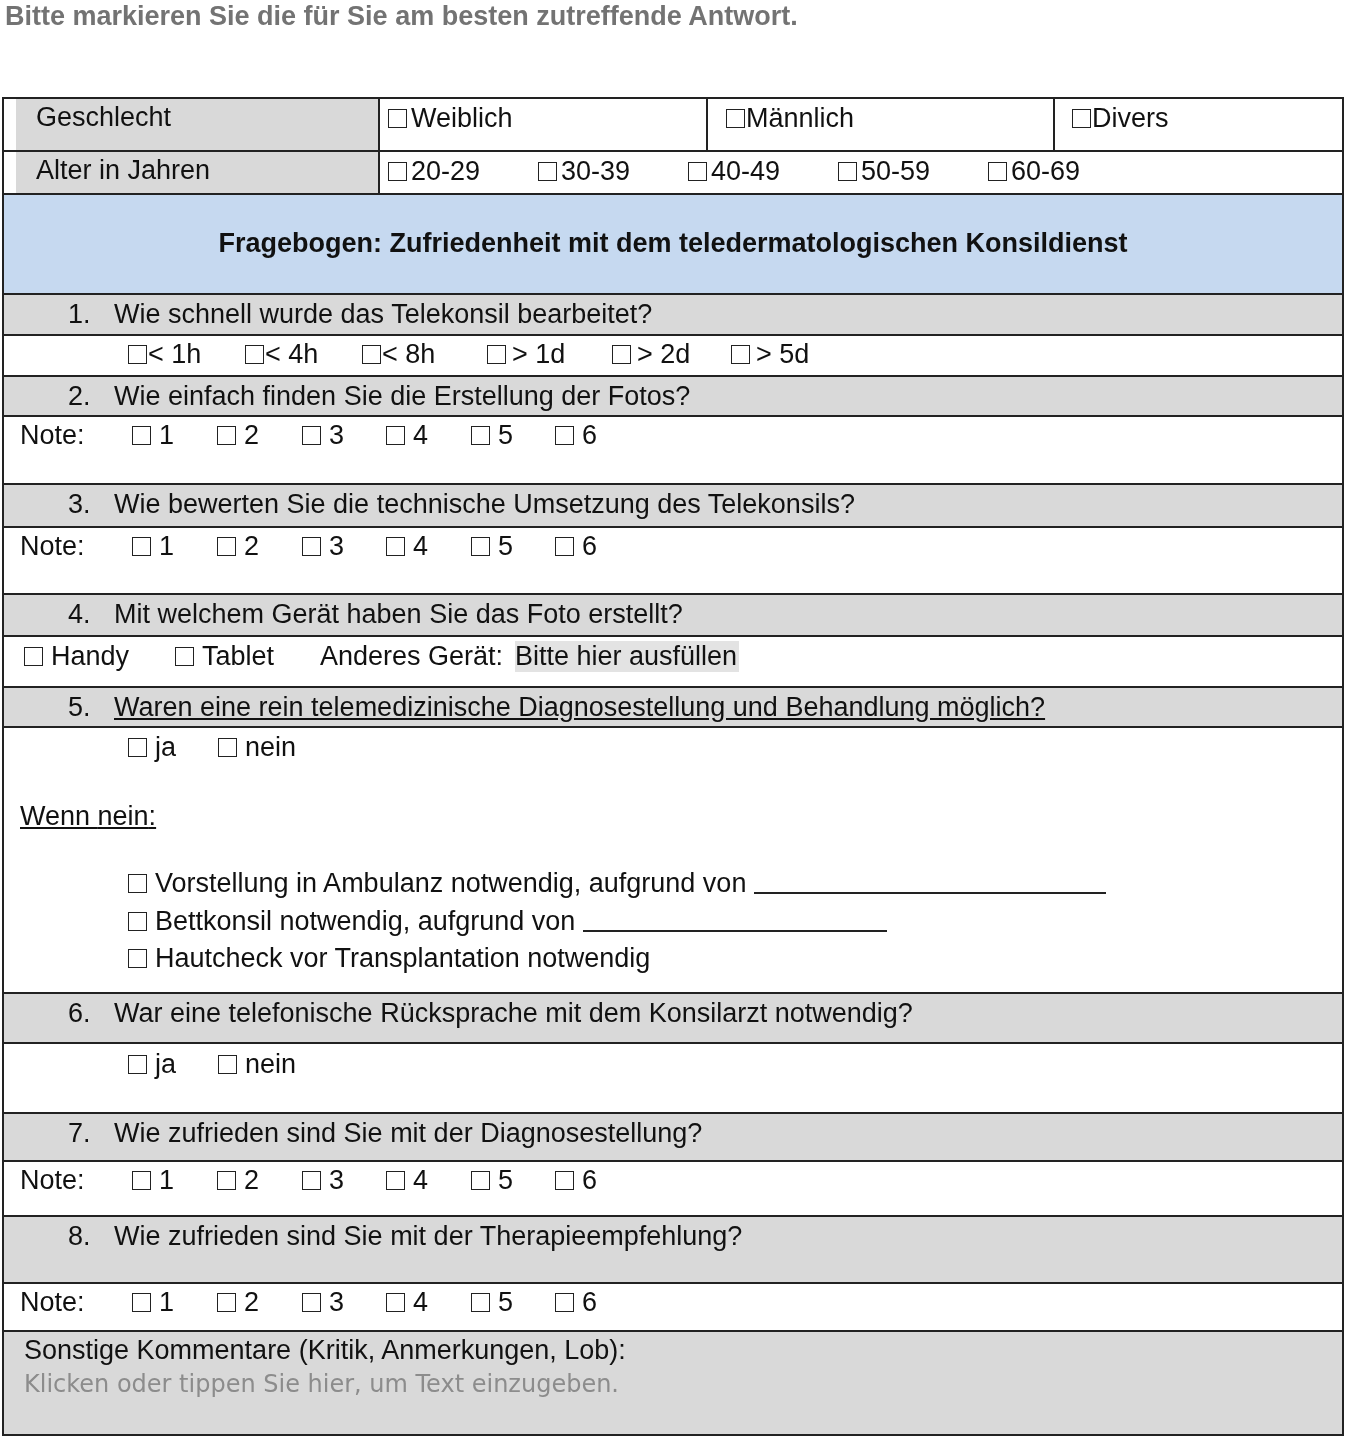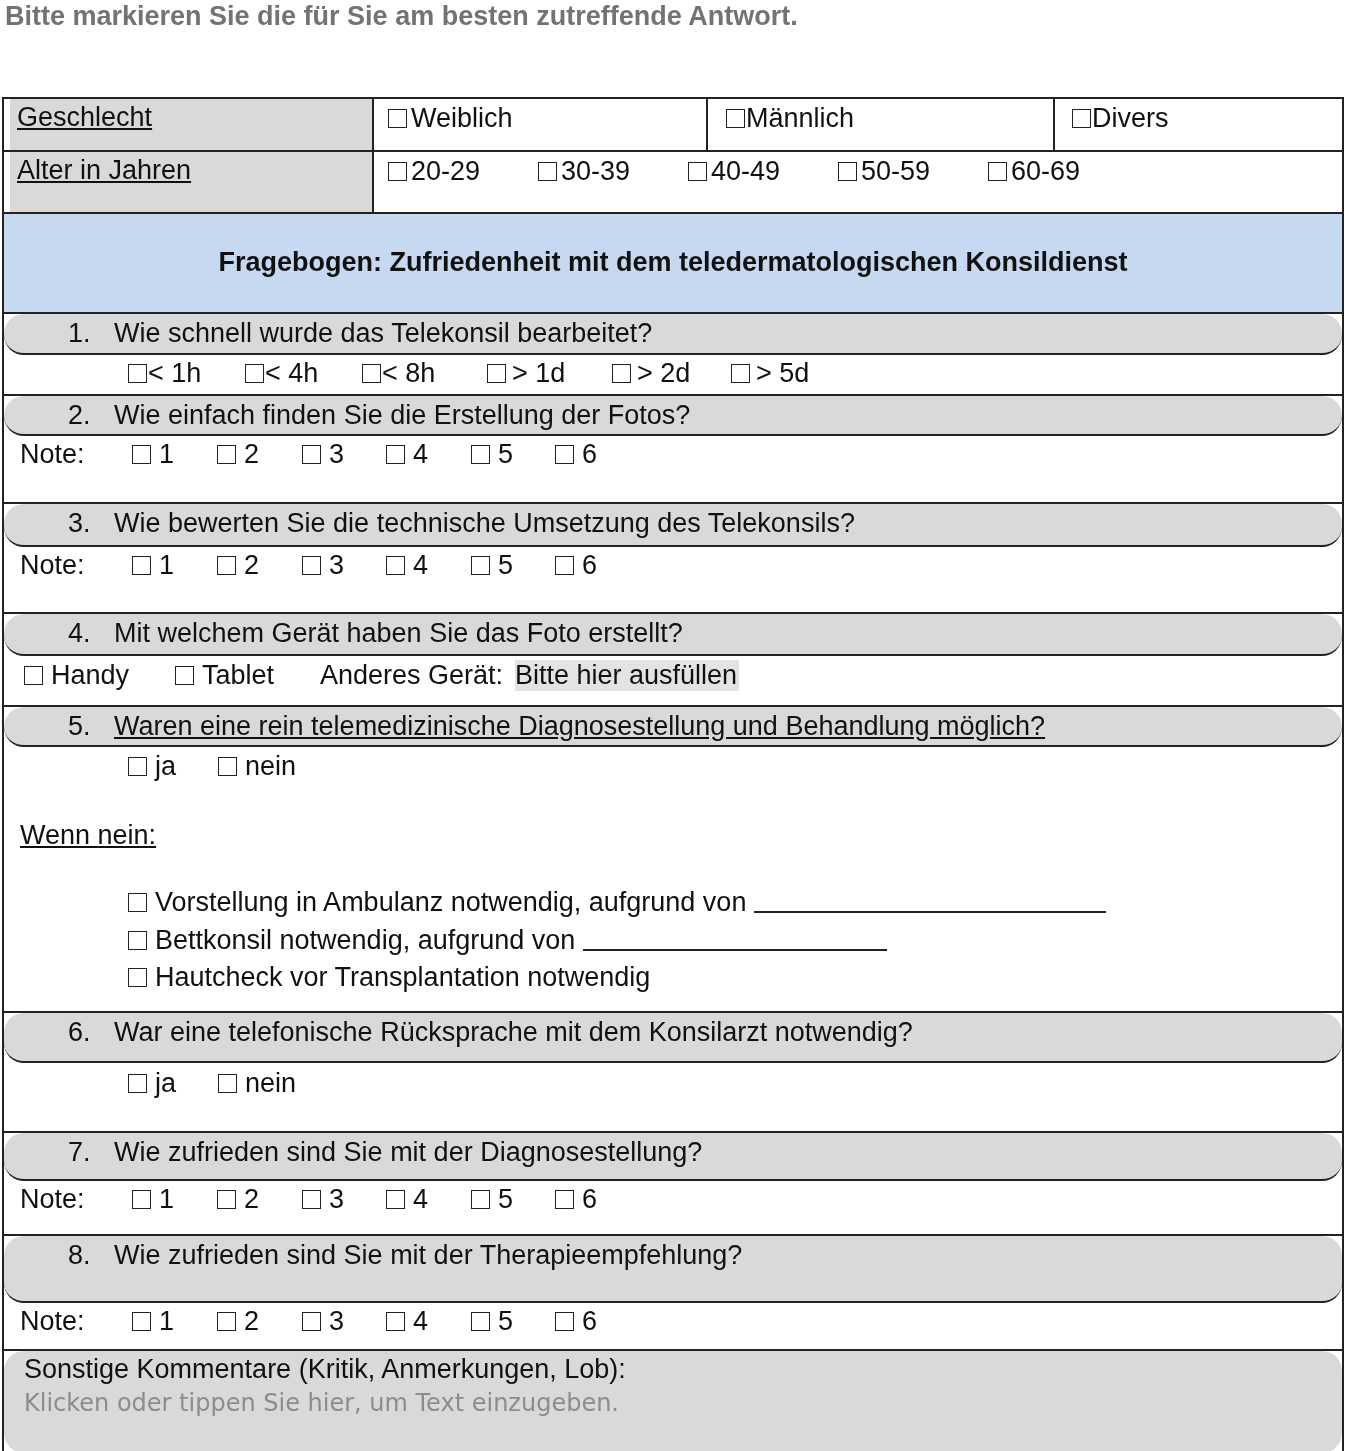--- a/index.html
+++ b/index.html
@@ -10,27 +10,26 @@
   .heading {
     position: absolute; left: 5px; top: 0px;
     font-size: 27px; font-weight: bold; line-height: 32px; color: #737373;
   }
   .form {
     position: absolute; left: 2px; top: 97px; width: 1342px;
     border: 2px solid #222; box-sizing: border-box;
   }
   .row { position: relative; border-bottom: 2px solid #222; box-sizing: border-box; font-size: 27px; }
   .row:last-child { border-bottom: none; }
-  .gray { background: #d9d9d9; border-radius: 20px; }
+  .gray { background: #d9d9d9; }
   .blue { background: #c6d9f0; }
   .cell-label {
-    position: absolute; left: 6px; top: 0; bottom: 0; width: 364px;
+    position: absolute; left: 12px; top: 0; bottom: 0; width: 364px;
     background: #d9d9d9; border-right: 2px solid #222; box-sizing: border-box;
-    padding: 3px 0 0 7px;
-    text-decoration: underline;
+    padding: 3px 0 0 20px;
   }
   .opt { position: absolute; top: 4px; white-space: nowrap; }
   .vline { position: absolute; top: 0; bottom: 0; width: 2px; background: #222; }
   .box {
     display: inline-block; width: 19px; height: 19px; border: 1.6px solid #222;
     box-sizing: border-box; background: #fff; vertical-align: -1px; margin-right: 4px;
   }
   .title {
     text-align: center; font-weight: bold; font-size: 27px;
     line-height: 96px;
@@ -53,21 +52,21 @@
 
   <div class="row" style="height:53px;">
     <div class="cell-label">Geschlecht</div>
     <span class="opt" style="left:384px;"><span class="box"></span><span>Weiblich</span></span>
     <div class="vline" style="left:702px;"></div>
     <span class="opt" style="left:722px;"><span class="box" style="margin-right:1px;"></span><span>Männlich</span></span>
     <div class="vline" style="left:1049px;"></div>
     <span class="opt" style="left:1068px;"><span class="box" style="margin-right:1px;"></span><span>Divers</span></span>
   </div>
 
-  <div class="row" style="height:62px;">
+  <div class="row" style="height:43px;">
     <div class="cell-label">Alter in Jahren</div>
     <span class="opt" style="left:384px;"><span class="box"></span><span>20-29</span></span>
     <span class="opt" style="left:534px;"><span class="box"></span><span>30-39</span></span>
     <span class="opt" style="left:684px;"><span class="box"></span><span>40-49</span></span>
     <span class="opt" style="left:834px;"><span class="box"></span><span>50-59</span></span>
     <span class="opt" style="left:984px;"><span class="box"></span><span>60-69</span></span>
   </div>
 
   <div class="row blue" style="height:100px;">
     <div class="title">Fragebogen: Zufriedenheit mit dem teledermatologischen Konsildienst</div>

